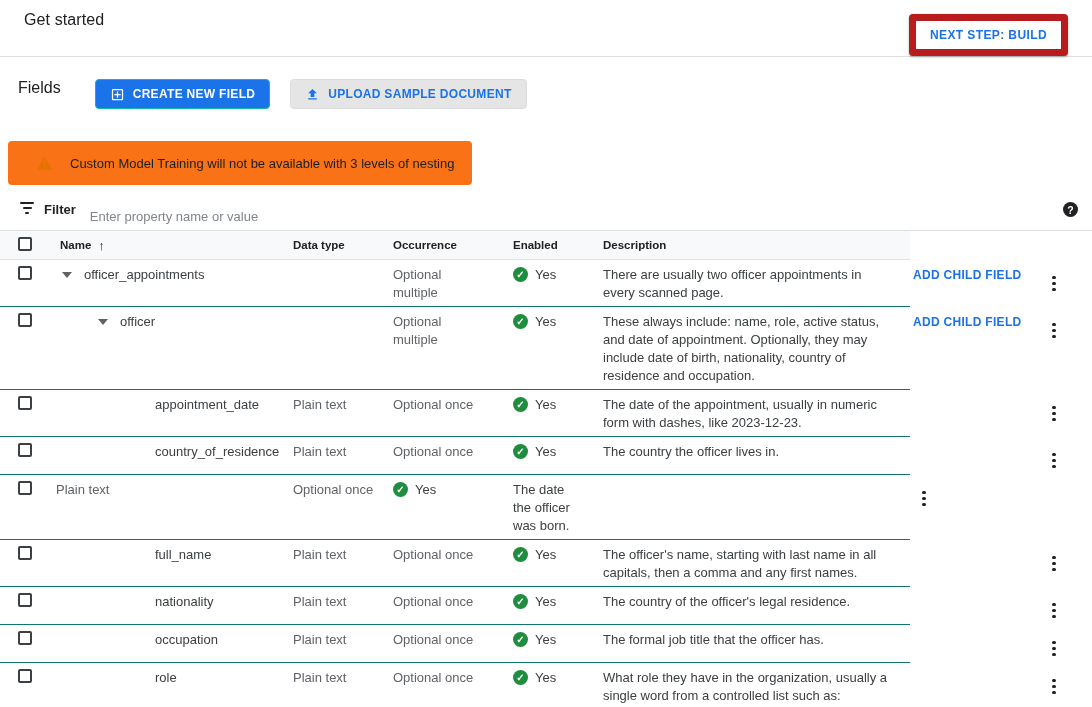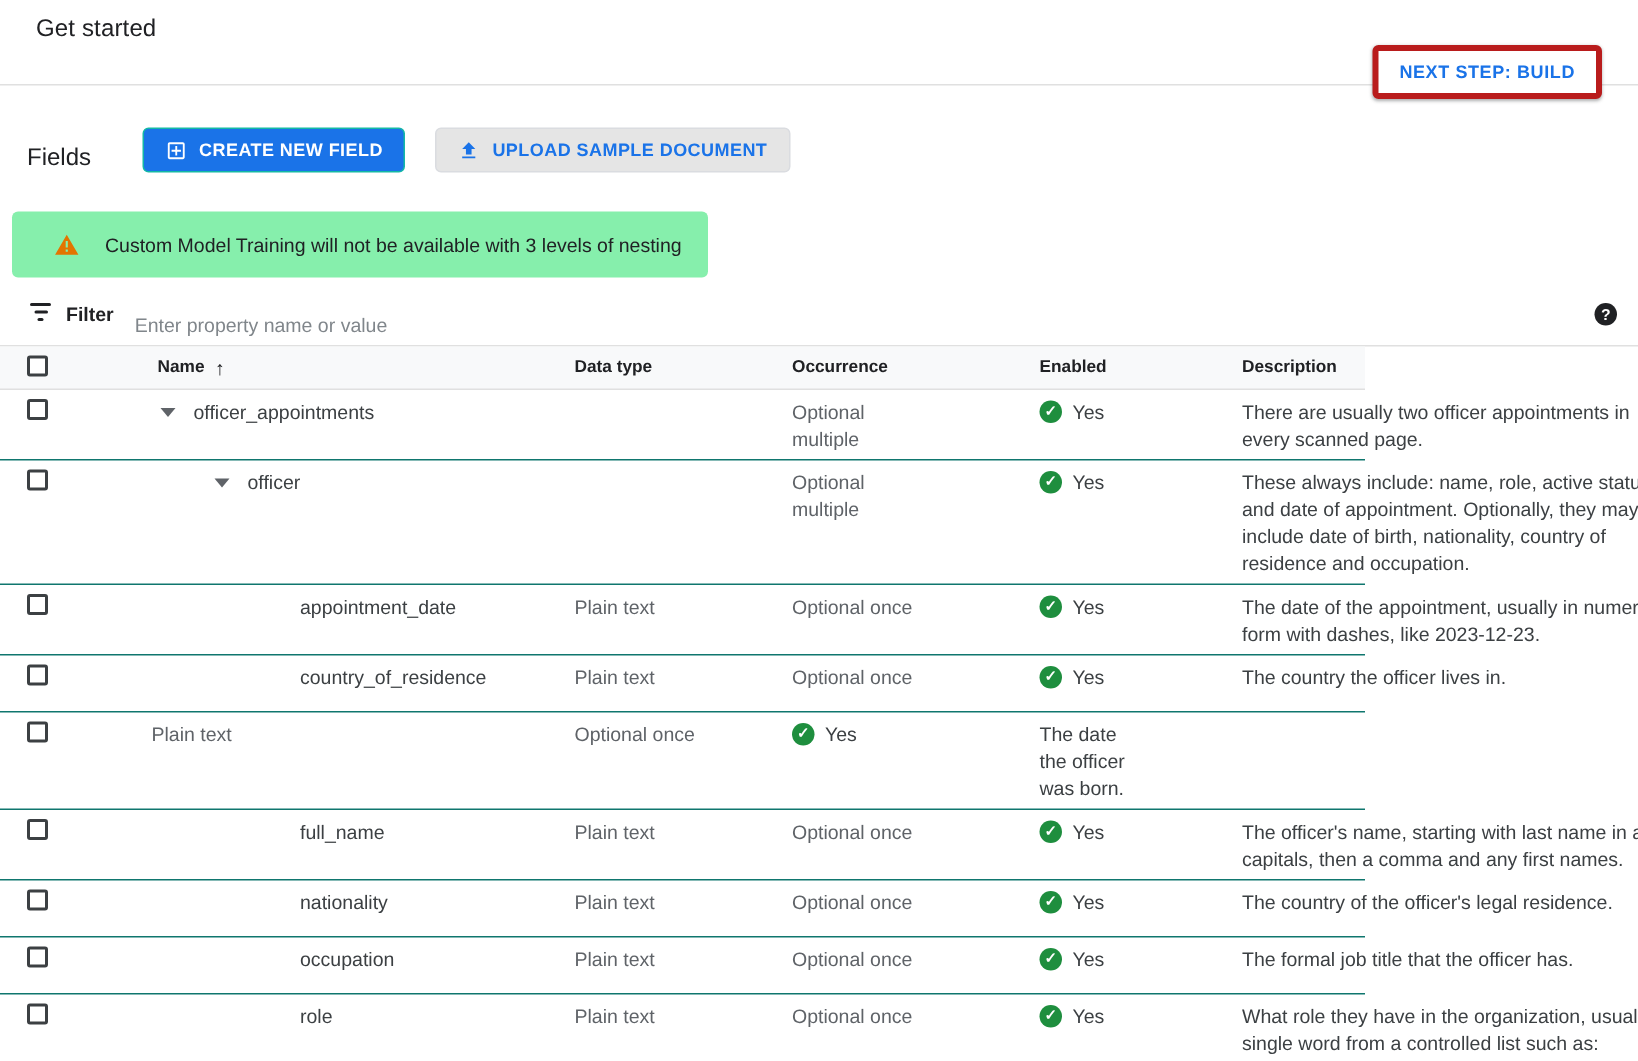--- a/index.html
+++ b/index.html
@@ -16,59 +16,59 @@
     padding: 11px 24px 12px 24px;
     border-bottom: 1px solid #e0e0e0;
     display: flex;
     align-items: flex-start;
     justify-content: space-between;
     height: 57px;
   }
   .page-title { font-size: 16px; font-weight: 400; color: #202124; letter-spacing: .1px; }
   .page-subtitle { font-size: 11.5px; color: #3c4043; margin-top: 5px; }
   .next-step-btn {
-    margin-top: 19px;
+    margin-top: 3px;
     background: #fff;
-    border: 4px solid #b91c1c;
+    border: 7px solid #b91c1c;
     border-radius: 4px;
     color: #1a73e8;
     font-size: 12px;
     font-weight: bold;
     letter-spacing: .4px;
     padding: 7px 14px;
     cursor: pointer;
     box-shadow: 0 1px 2px rgba(60,64,67,.3), 0 1px 3px rgba(60,64,67,.15);
     font-family: "Liberation Sans", sans-serif;
   }
 
   
   .fields-bar {
     display: flex;
-    align-items: flex-end;
+    align-items: flex-start;
     padding: 22px 0 0 18px;
     height: 58px;
   }
   .fields-title { font-size: 16px; color: #202124; margin-right: 34px; }
   .btn { 
     display: inline-flex; align-items: center; gap: 8px;
     height: 30px; padding: 0 14px;
     font-size: 12px; font-weight: bold; letter-spacing: .3px;
     border-radius: 4px; cursor: pointer;
     font-family: "Liberation Sans", sans-serif;
   }
   .btn-primary { background: #1a73e8; border: 1px solid #14b8a6; color: #fff; }
   .btn-outline { background: #e5e5e5; border: 1px solid #dadce0; color: #1a73e8; margin-left: 20px; }
   .btn svg { flex: 0 0 auto; }
 
   
   .warning-banner {
     margin: 26px 0 0 8px;
     width: 464px;
     height: 44px;
-    background: #86efac;
+    background: #f97316;
     border-radius: 4px;
     display: flex;
     align-items: center;
   }
   .warning-icon { margin-left: 28px; display: inline-flex; }
   .warning-text { margin-left: 17px; font-size: 13px; color: #202124; }
 
   
   .filter-row {
     margin-top: 17px;
@@ -95,21 +95,20 @@
     font-size: 10.5px; font-weight: bold;
     display: inline-flex; align-items: center; justify-content: center;
     cursor: pointer; flex: 0 0 auto;
   }
 
   
   .grid-row {
     display: grid;
     grid-template-columns: 48px 237px 100px 120px 90px 310px 130px 57px;
     width: 910px;
-    gap: 45px;
   }
   .thead {
     background: #f8f9fa;
     border-bottom: 1px solid #e0e0e0;
     height: 29px;
     align-items: center;
     font-size: 11.5px;
     font-weight: bold;
     color: #202124;
   }

